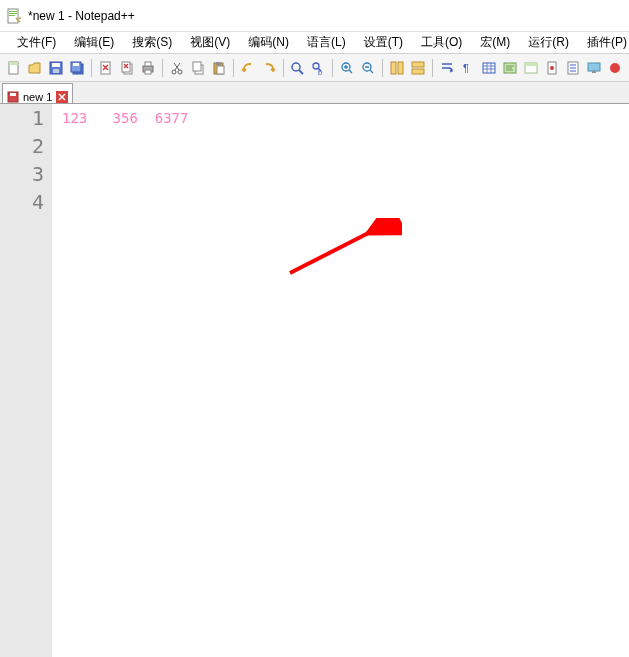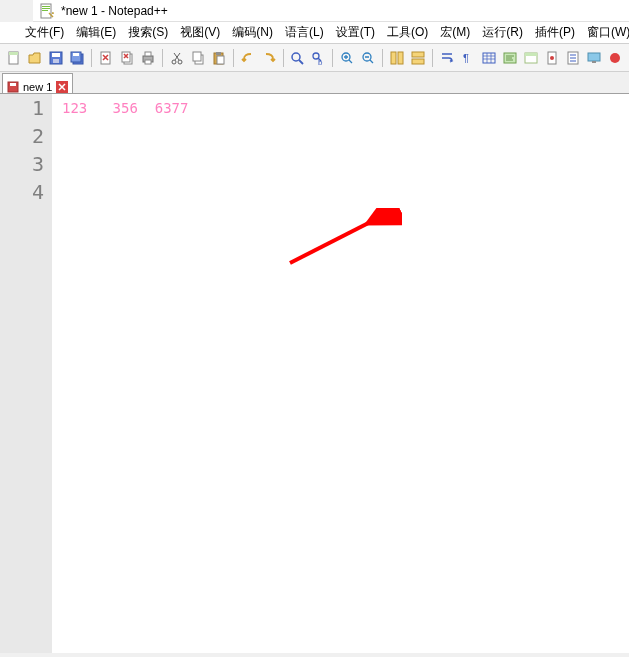--- a/index.html
+++ b/index.html
@@ -6,44 +6,43 @@
     body {
       font-family: "Microsoft YaHei", Tahoma, sans-serif;
       font-size: 12px;
       background: #f0f0f0;
       width: 629px;
       height: 657px;
       overflow: hidden;
       position: relative;
     }
     .titlebar {
-      height: 22px;
+      height: 32px;
       background: #fff;
       border-bottom: 1px solid #e0e0e0;
       display: flex;
       align-items: center;
       padding: 0 6px;
       gap: 6px;
-      margin-left: 33px;
     }
     .app-icon {
       width: 16px;
       height: 16px;
       display: inline-flex;
       align-items: center;
       justify-content: center;
     }
     .title-text { font-size: 12px; color: #000; }
     .menubar {
       height: 22px;
       background: #fff;
       display: flex;
       align-items: center;
-      padding: 0 20px;
-      gap: 2px;
+      padding: 0 12px;
+      gap: 8px;
       border-bottom: 1px solid #d0d0d0;
     }
     .menu-item {
       padding: 2px 5px;
       cursor: default;
       font-size: 12px;
       color: #000;
       white-space: nowrap;
     }
     .toolbar {

